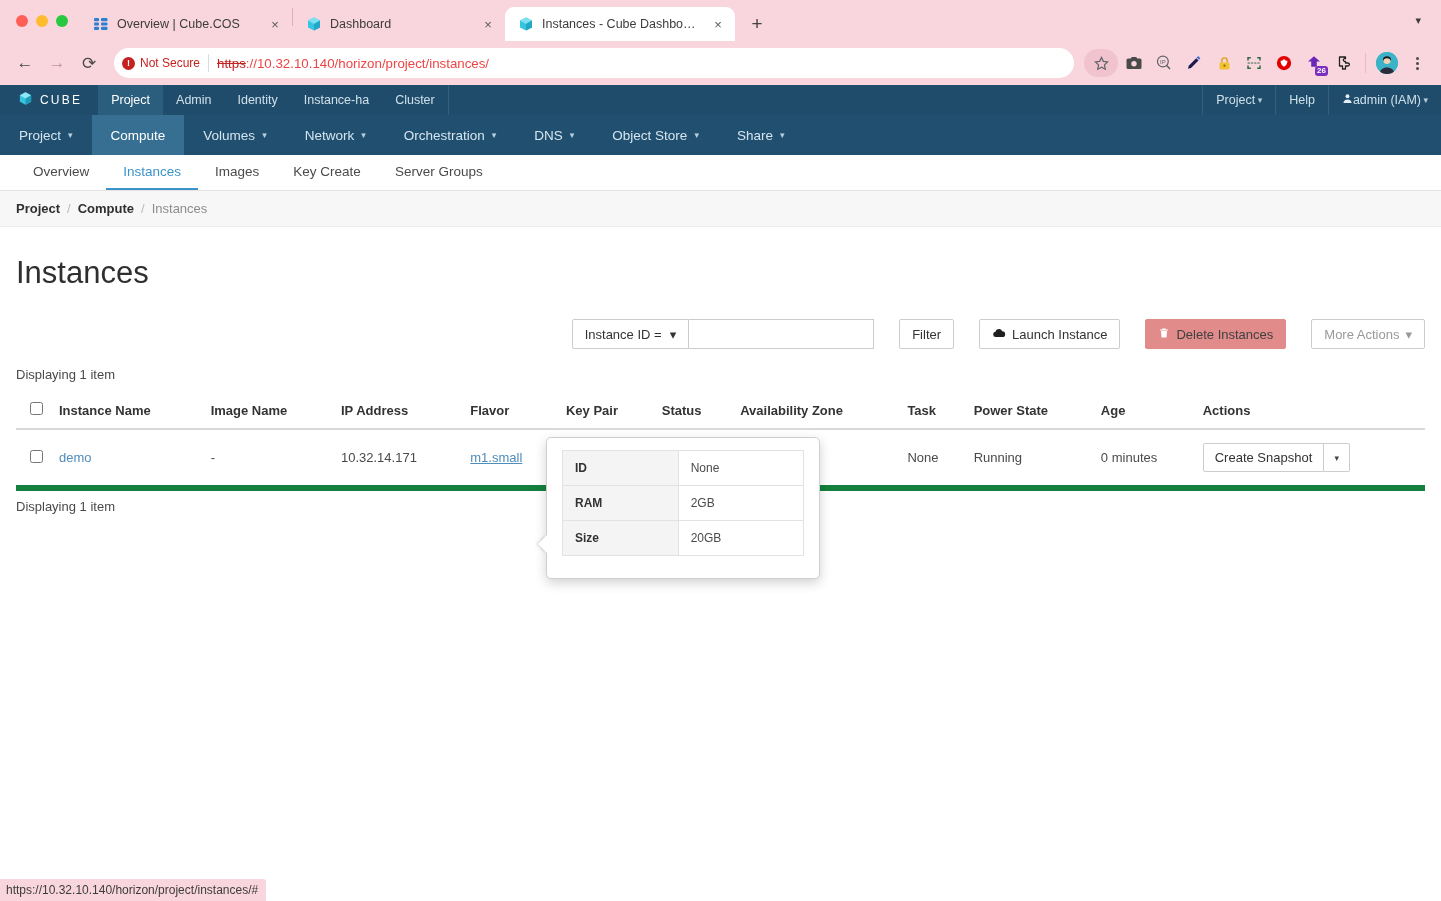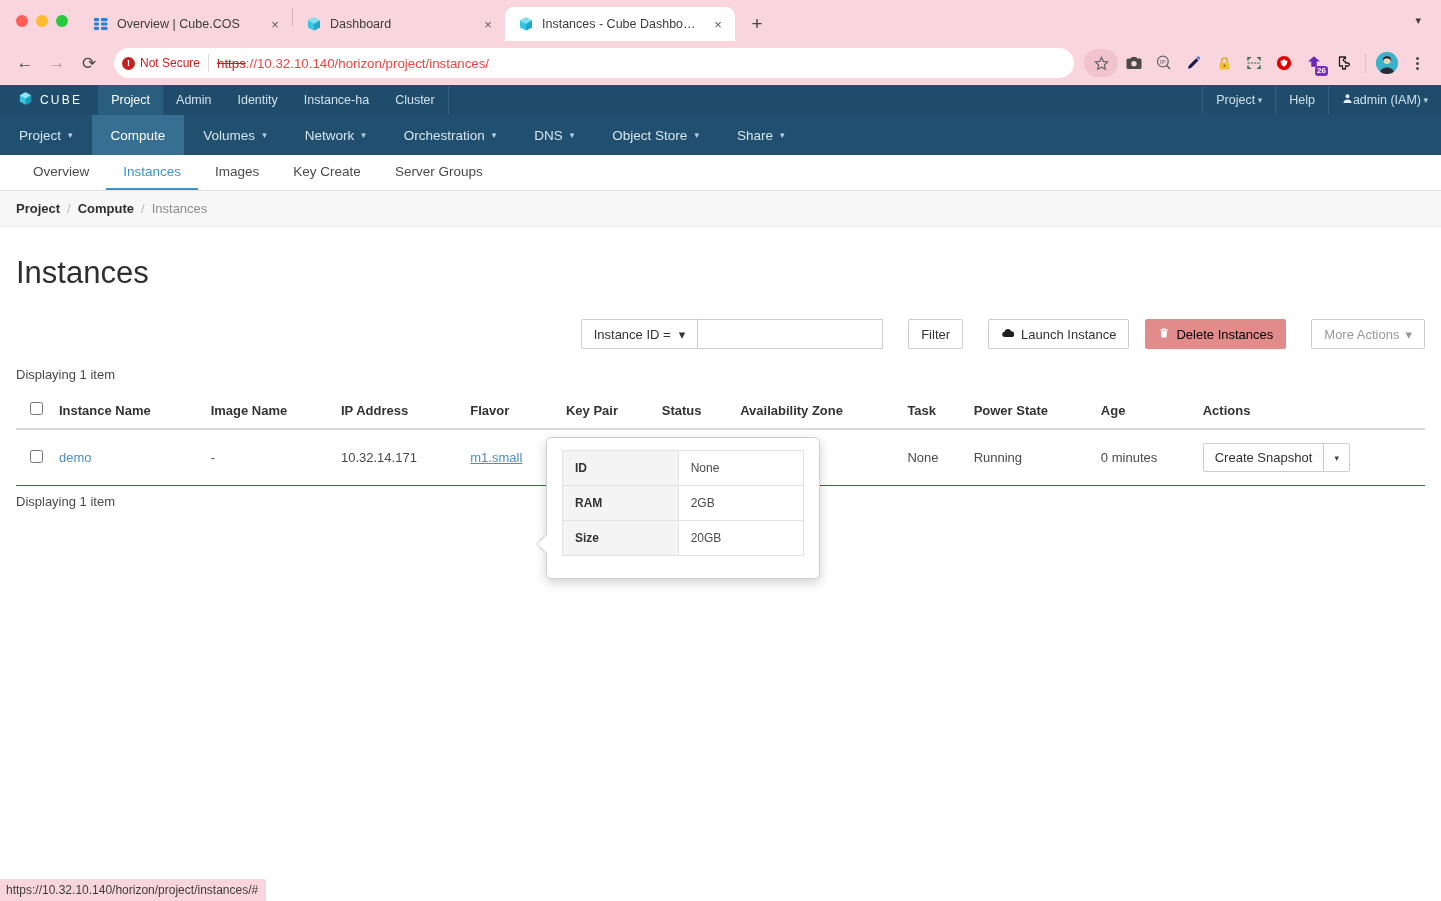--- a/index.html
+++ b/index.html
@@ -238,23 +238,24 @@
     border-radius: 0;
     padding: 0 10px;
     font-size: 13px;
     color: #333;
     outline: none;
     font-family: "Liberation Sans", sans-serif;
   }
   .btn-filter { margin-left: 9px; }
   .btn-launch { margin-left: 9px; }
   .btn-delete {
+    margin-left: 9px;
     background: #e28b8b;
     border-color: #e28b8b;
-    color: #000000;
+    color: #404040;
   }
   .btn-more { margin-left: 9px; color: #999; }
 
   .displaying { font-size: 13px; color: #4a4a4a; margin-top: 18px; }
   .displaying.bottom { margin-top: 8px; }
 
   table.inst-table {
     width: 100%;
     border-collapse: collapse;
     margin-top: 10px;
@@ -263,21 +264,21 @@
   table.inst-table thead th {
     text-align: left;
     font-weight: bold;
     color: #333333;
     padding: 10px 8px;
     border-bottom: 2px solid #d9d9d9;
     white-space: nowrap;
   }
   table.inst-table tbody td {
     padding: 13px 8px;
-    border-bottom: 1px solid #15803d;
+    border-bottom: 6px solid #15803d;
     color: #4a4a4a;
     vertical-align: middle;
     white-space: nowrap;
   }
   .col-check { width: 32px; padding-left: 14px !important; }
   td.col-check { padding-left: 14px !important; }
   input[type=checkbox] { width: 13px; height: 13px; }
   .link { color: #4f8dbb; text-decoration: none; }
   .link-underline { color: #4f8dbb; text-decoration: underline; }
   .action-cell { display: flex; }

